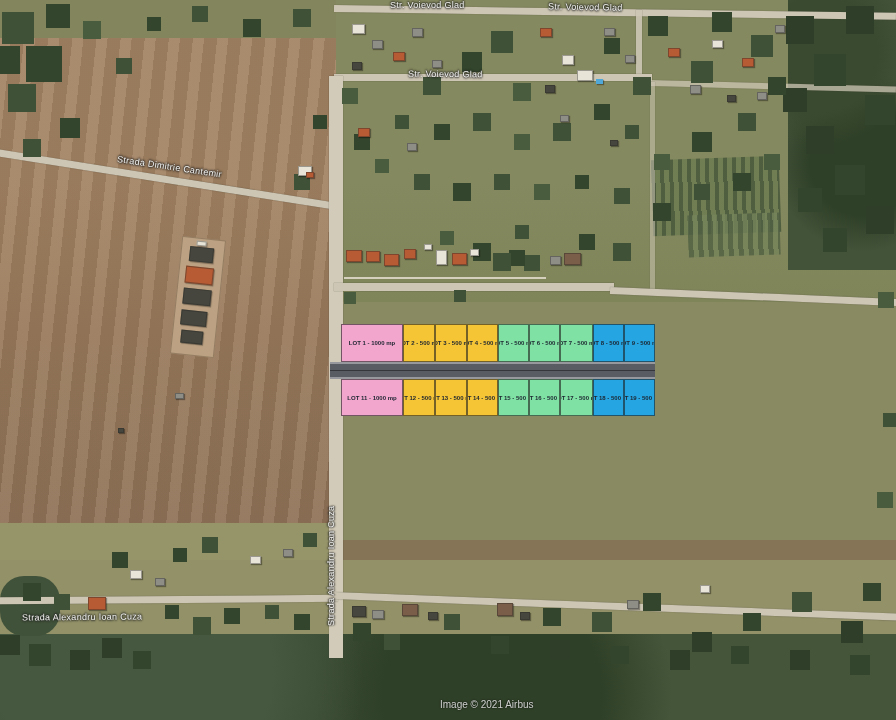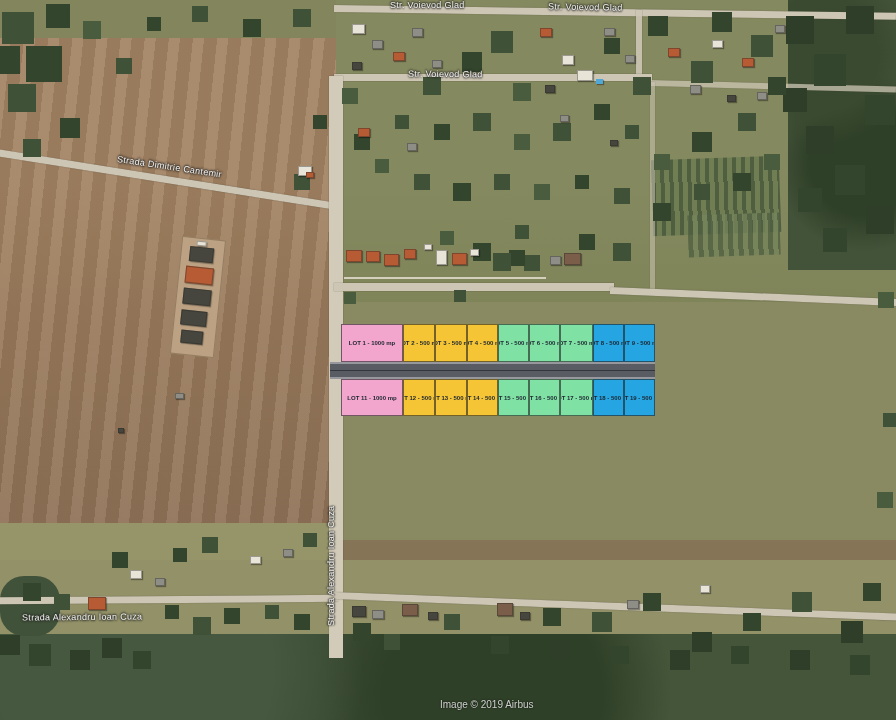--- a/index.html
+++ b/index.html
@@ -275,14 +275,14 @@
     <div class="lot" style="background: rgb(37, 166, 226);">LOT 19 - 500 mp</div>
   </div>
 
   <div class="street-label lbl-vg1">Str. Voievod Glad</div>
   <div class="street-label lbl-vg2">Str. Voievod Glad</div>
   <div class="street-label lbl-vg3">Str. Voievod Glad</div>
   <div class="street-label lbl-dc">Strada Dimitrie Cantemir</div>
   <div class="street-label lbl-aic-v">Strada Alexandru Ioan Cuza</div>
   <div class="street-label lbl-aic-b">Strada Alexandru Ioan Cuza</div>
 
-  <div class="attribution">Image © 2019 Airbus</div>
+  <div class="attribution">Image © 2021 Airbus</div>
 </div>
 
 </body></html>

